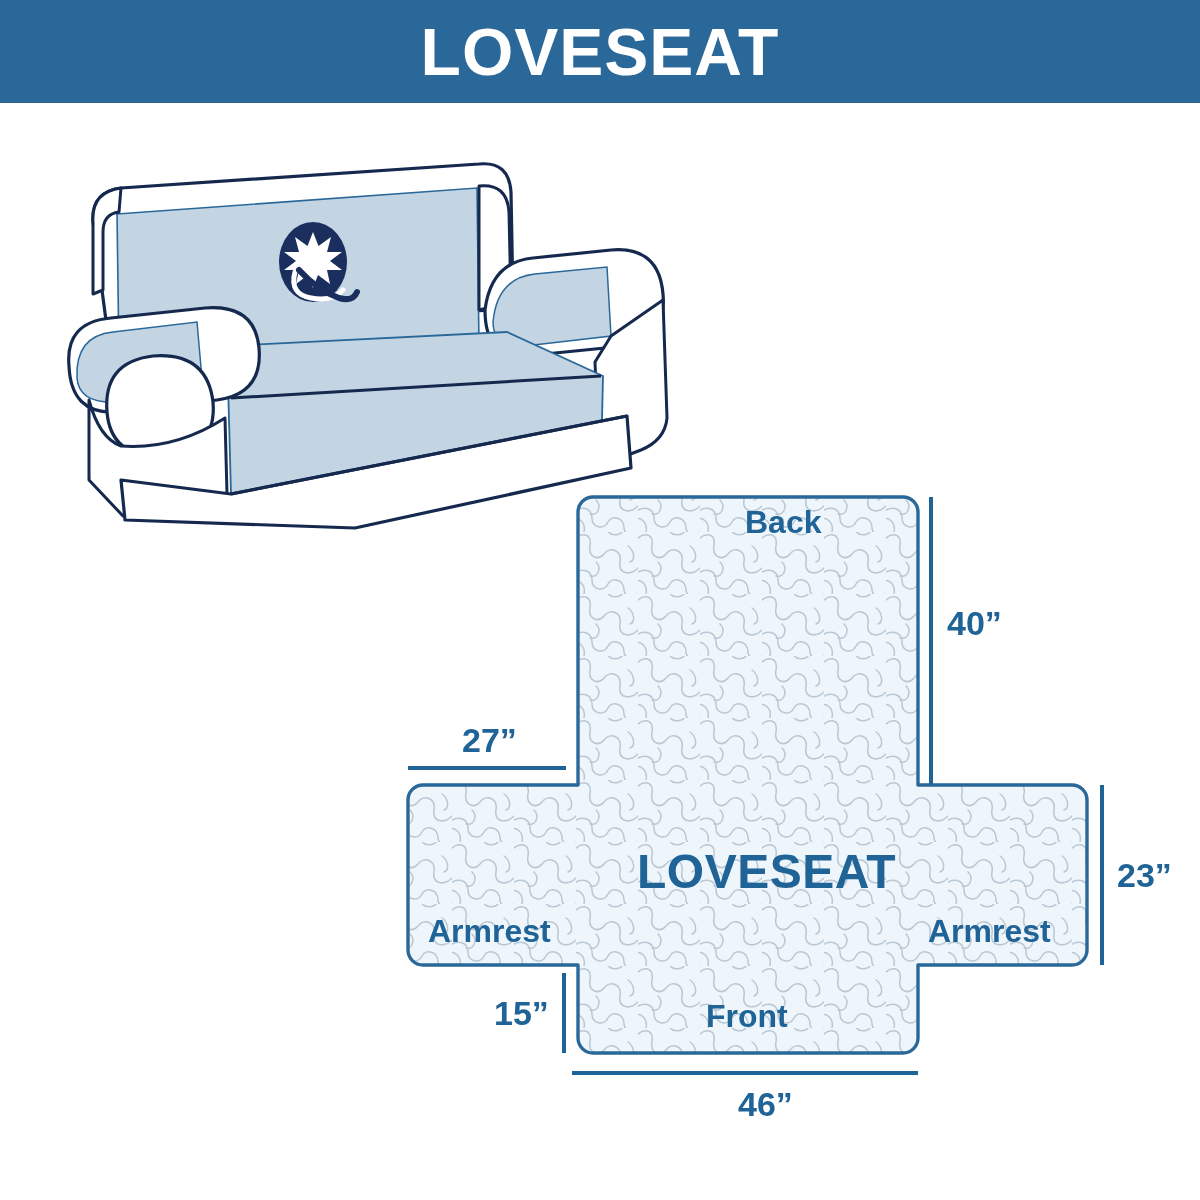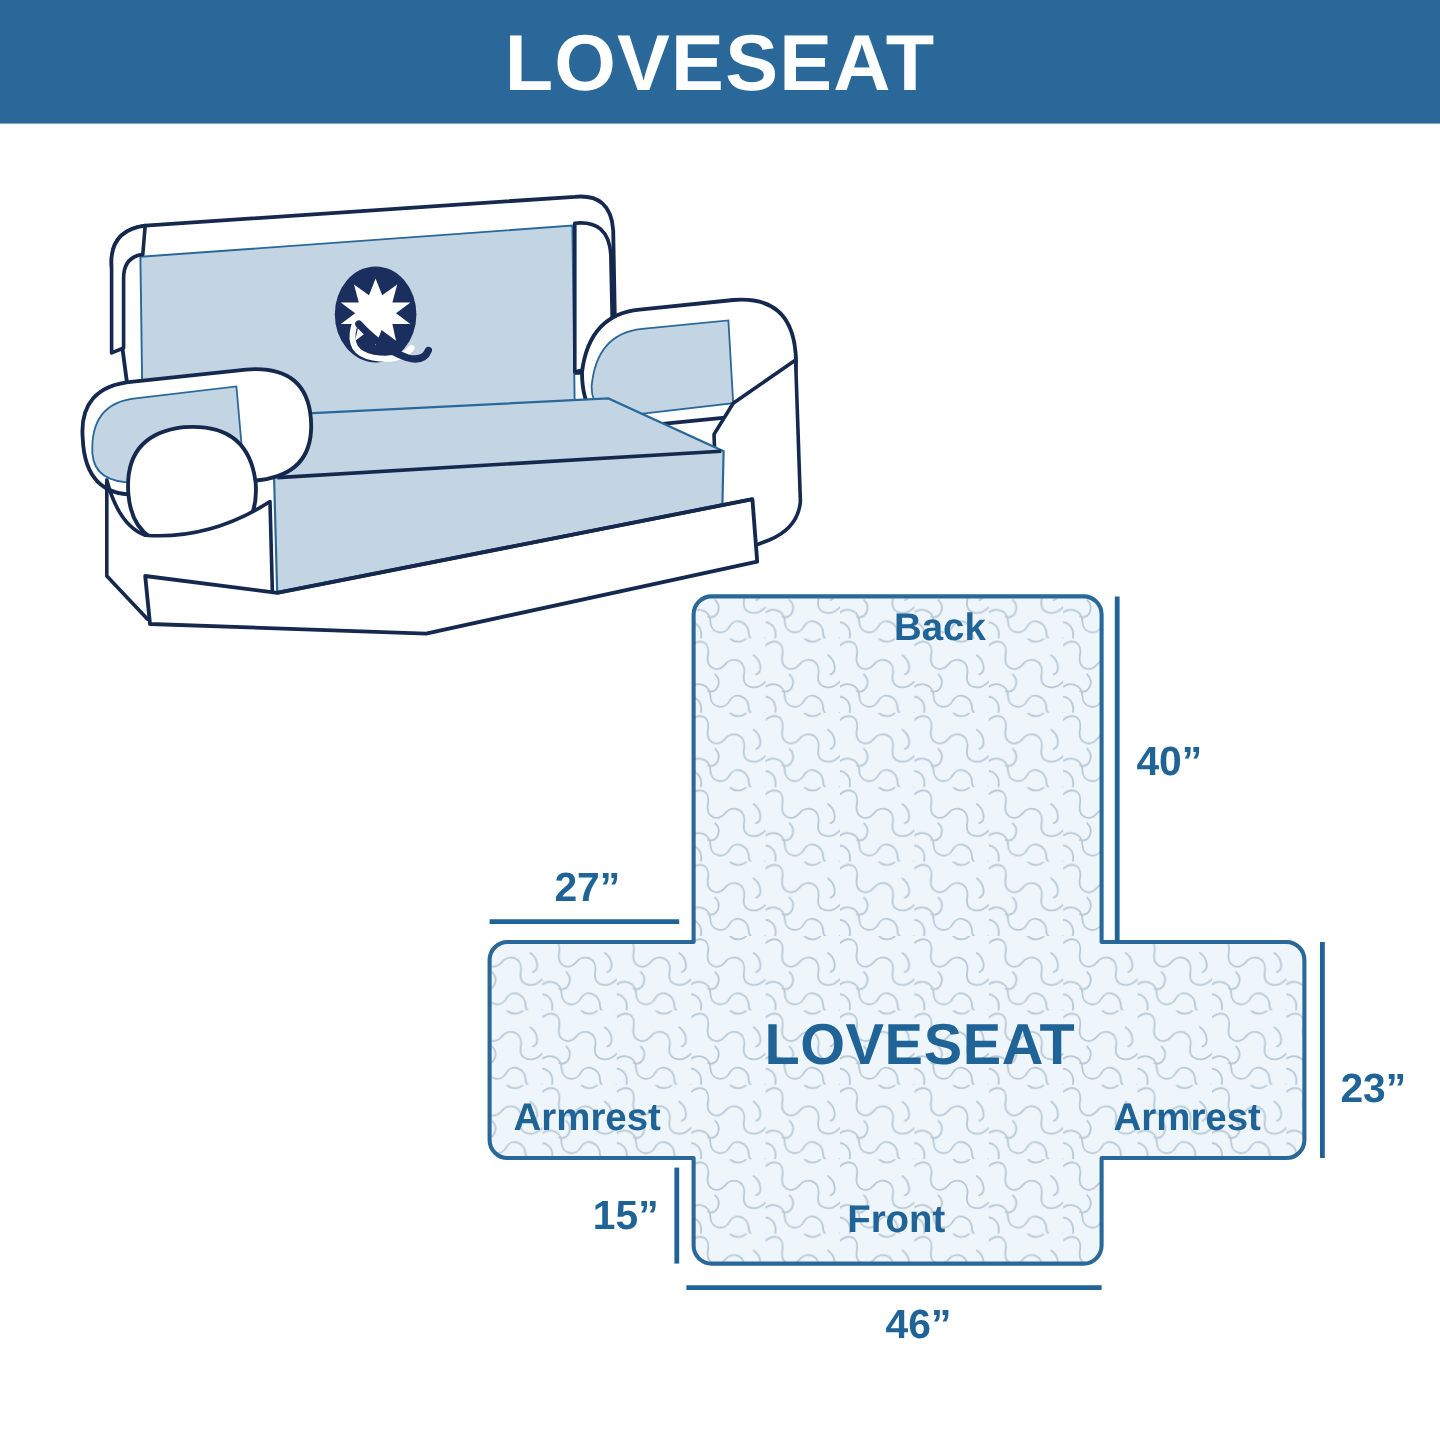--- a/index.html
+++ b/index.html
@@ -186,24 +186,24 @@
 
     <div class="panel-label" style="left:38px; top:445px;">Armrest</div>
 
     <div class="panel-label" style="left:538px; top:445px;">Armrest</div>
 
     <div class="panel-label" style="left:316px; top:530px;text-align:center;">Front</div>
 
     <div id="center-label" style="left:247px; top:378px;">LOVESEAT</div>
 
     
-    <div class="dim-label" style="left:557px; top:148px;">40”</div>
+    <div class="dim-label" style="left:557px; top:136px;">40”</div>
 
     <div class="dim-label" style="left:72px; top:253px;">27”</div>
 
-    <div class="dim-label" style="left:727px; top:388px;margin-top:32px;">23”</div>
+    <div class="dim-label" style="left:727px; top:388px;">23”</div>
 
     <div class="dim-label" style="left:104px; top:526px;">15”</div>
 
     <div class="dim-label" style="left:328px; top:617px;margin-left:20px;">46”</div>
   </div>
 
 </div>
 
 </body></html>

